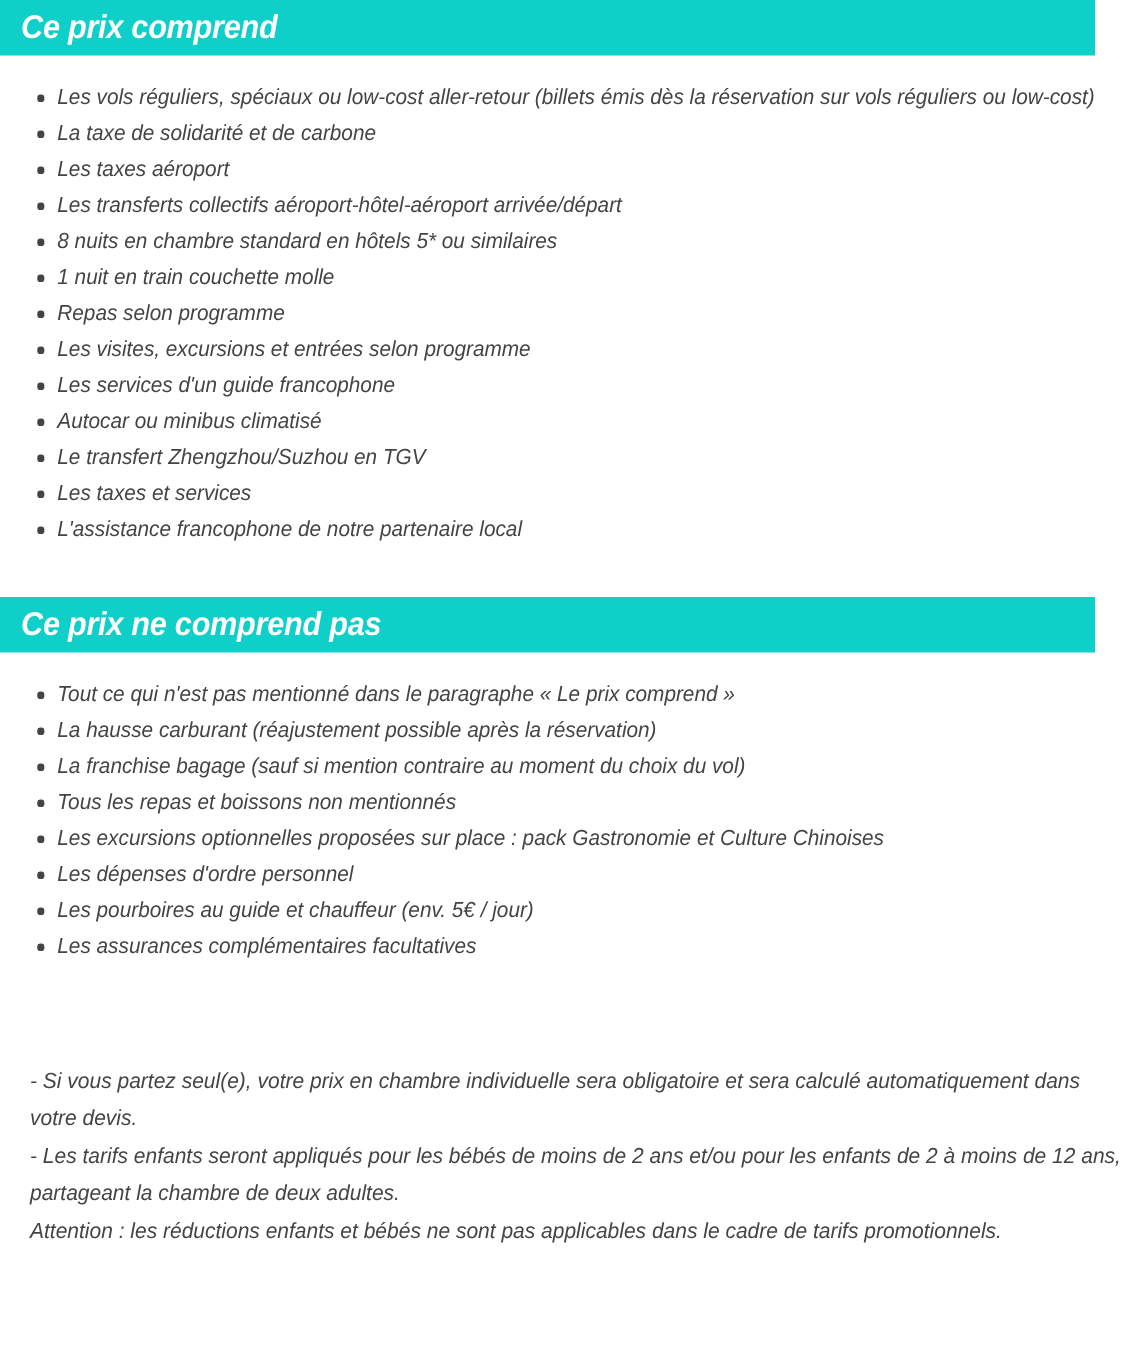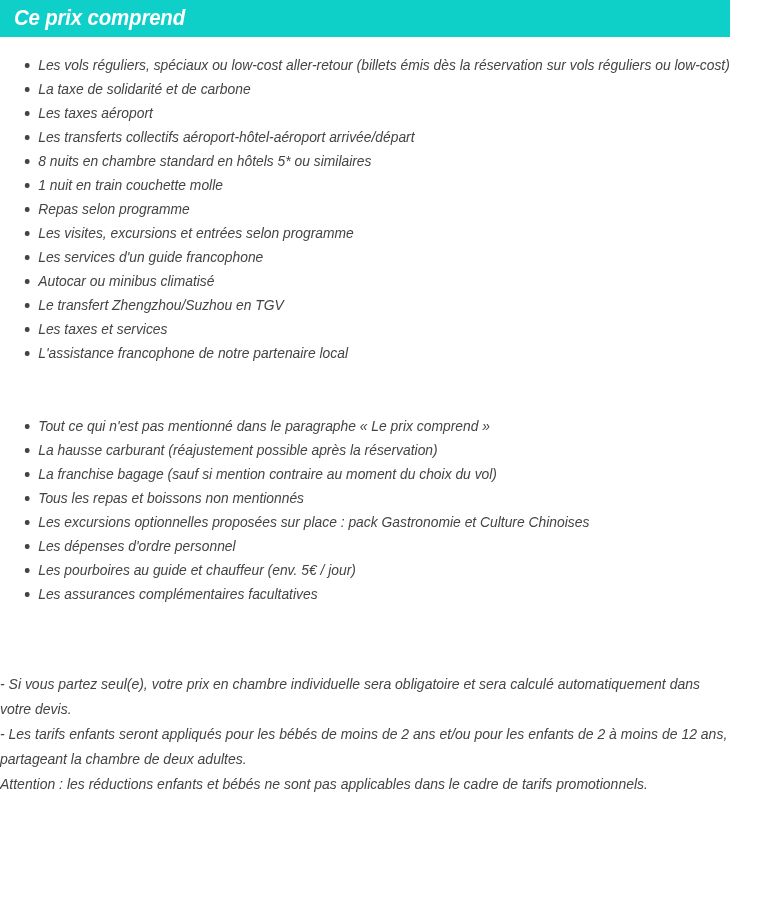--- a/index.html
+++ b/index.html
@@ -78,20 +78,21 @@
     display: inline;
   }
 
   
   .gap-1 { height: 23px; }
   .gap-2 { height: 39px; }
 
   
   .note-block {
     padding: 17px 0 0 0;
+    margin-left: 20px;
   }
   .note-block p {
     margin: 0 0 0 0;
     color: #444444;
     font-style: italic;
     font-size: 14.5px;
     line-height: 25px;
     transform: scaleX(0.965);
     transform-origin: left center;
     width: 760px;
@@ -159,20 +160,23 @@
       </li>
       <li>
         <span class="bullet"></span>
         <span class="text">L'assistance francophone de notre partenaire local</span>
       </li>
     </ul>
   </div>
 
   <div class="gap-1"></div>
 
+  <div class="section-bar">
+    <span class="section-title">Ce prix ne comprend pas</span>
+  </div>
 
   <div class="list-block">
     <ul class="items">
       <li>
         <span class="bullet"></span>
         <span class="text">Tout ce qui n'est pas mentionné dans le paragraphe « Le prix comprend »</span>
       </li>
       <li>
         <span class="bullet"></span>
         <span class="text">La hausse carburant (réajustement possible après la réservation)</span>

